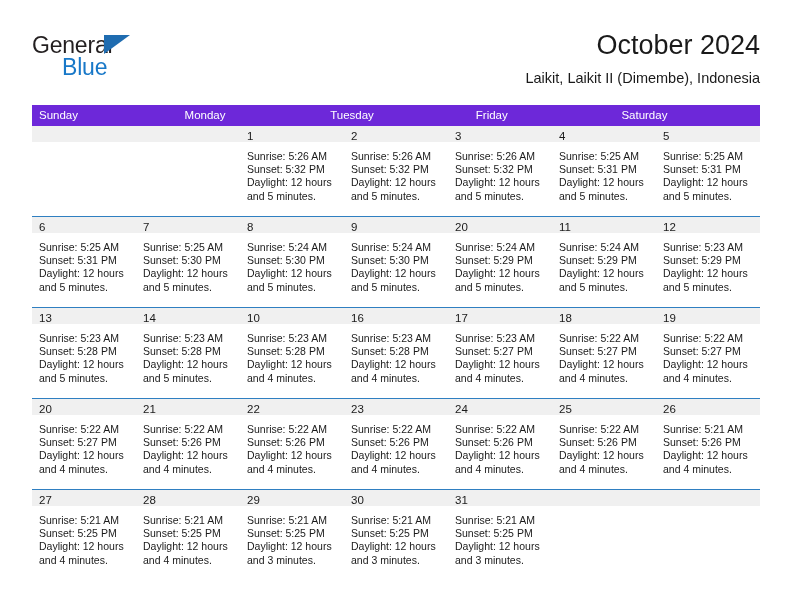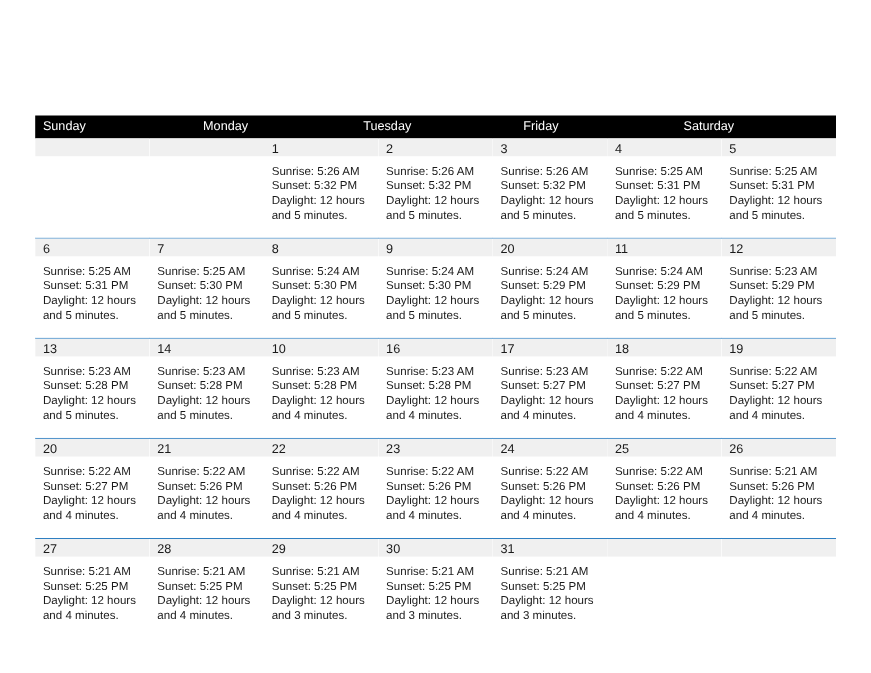--- a/index.html
+++ b/index.html
@@ -89,21 +89,21 @@
   
   .calendar {
     position: absolute;
     left: 32px;
     top: 105px;
     width: 728px;
   }
 
   .weekday-row {
     display: flex;
-    background: #000000;
+    background: #6d28d9;
     height: 21px;
   }
   .weekday {
     flex: 1 1 0;
     box-sizing: border-box;
     padding-left: 7px;
     color: #ffffff;
     font-size: 11.5px;
     line-height: 21px;
     overflow: hidden;
@@ -155,20 +155,34 @@
   }
   .info-line.wrap {
     white-space: normal;
   }
 </style>
 </head>
 <body>
 
 <div class="page">
 
+  <div class="masthead">
+
+    <div class="logo">
+      <span class="logo-general">General</span>
+      <span class="logo-triangle"></span>
+      <span class="logo-blue">Blue</span>
+    </div>
+
+    <div class="title-block">
+      <div class="cal-title">October 2024</div>
+      <div class="cal-subtitle">Laikit, Laikit II (Dimembe), Indonesia</div>
+    </div>
+
+  </div>
 
   <div class="calendar">
 
     <div class="weekday-row">
       <div class="weekday">Sunday</div>
       <div class="weekday">Monday</div>
       <div class="weekday">Tuesday</div>
       <div class="weekday">Friday</div>
       <div class="weekday">Saturday</div>
     </div>

